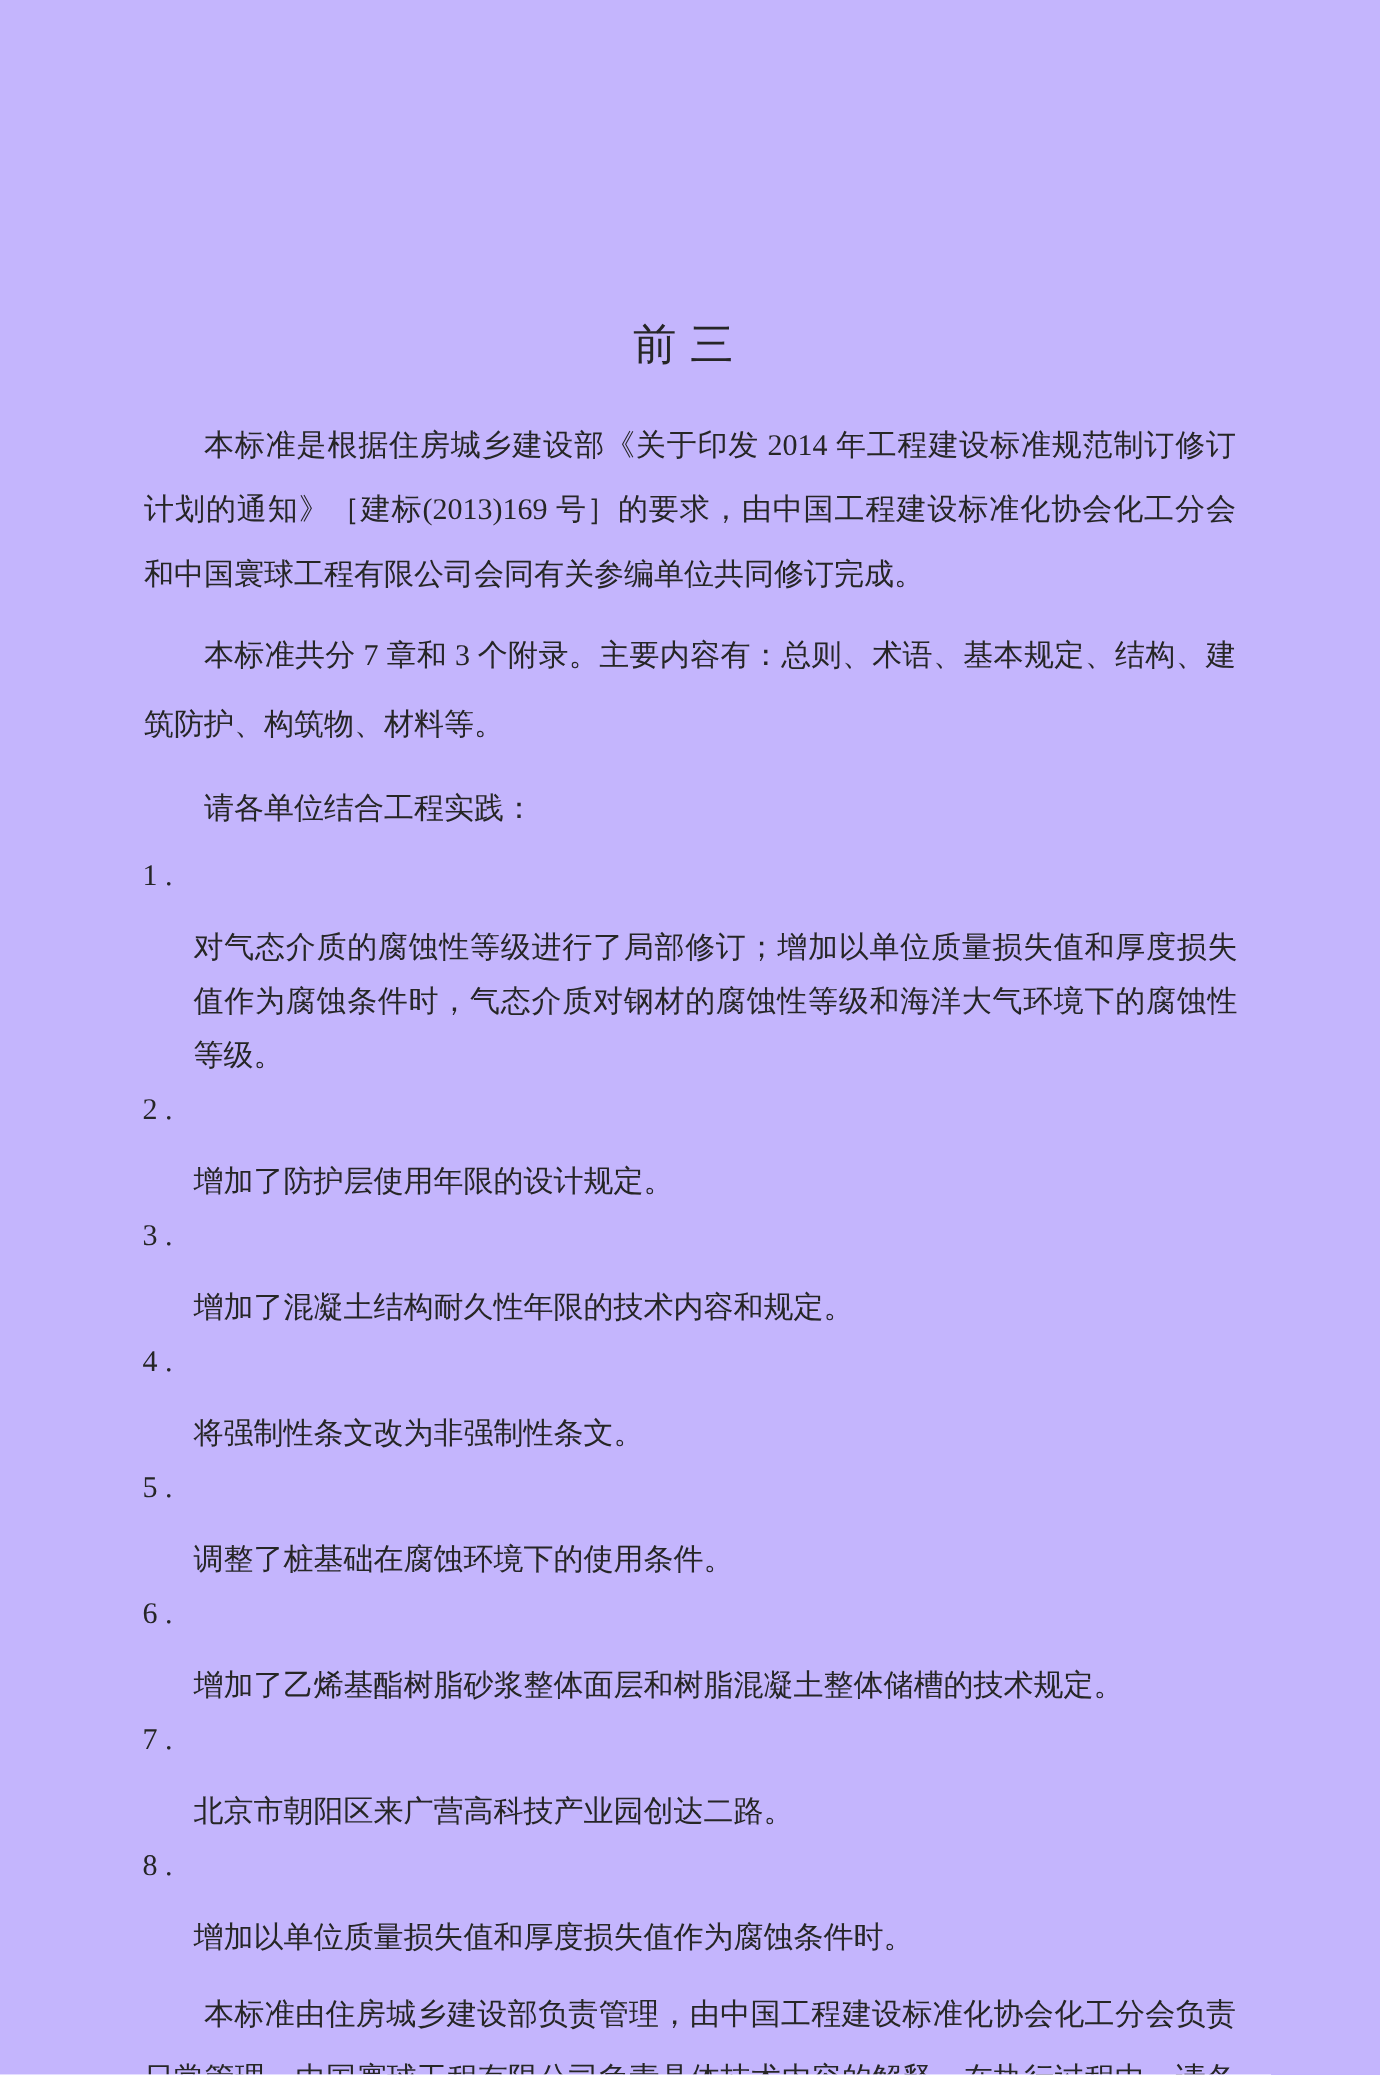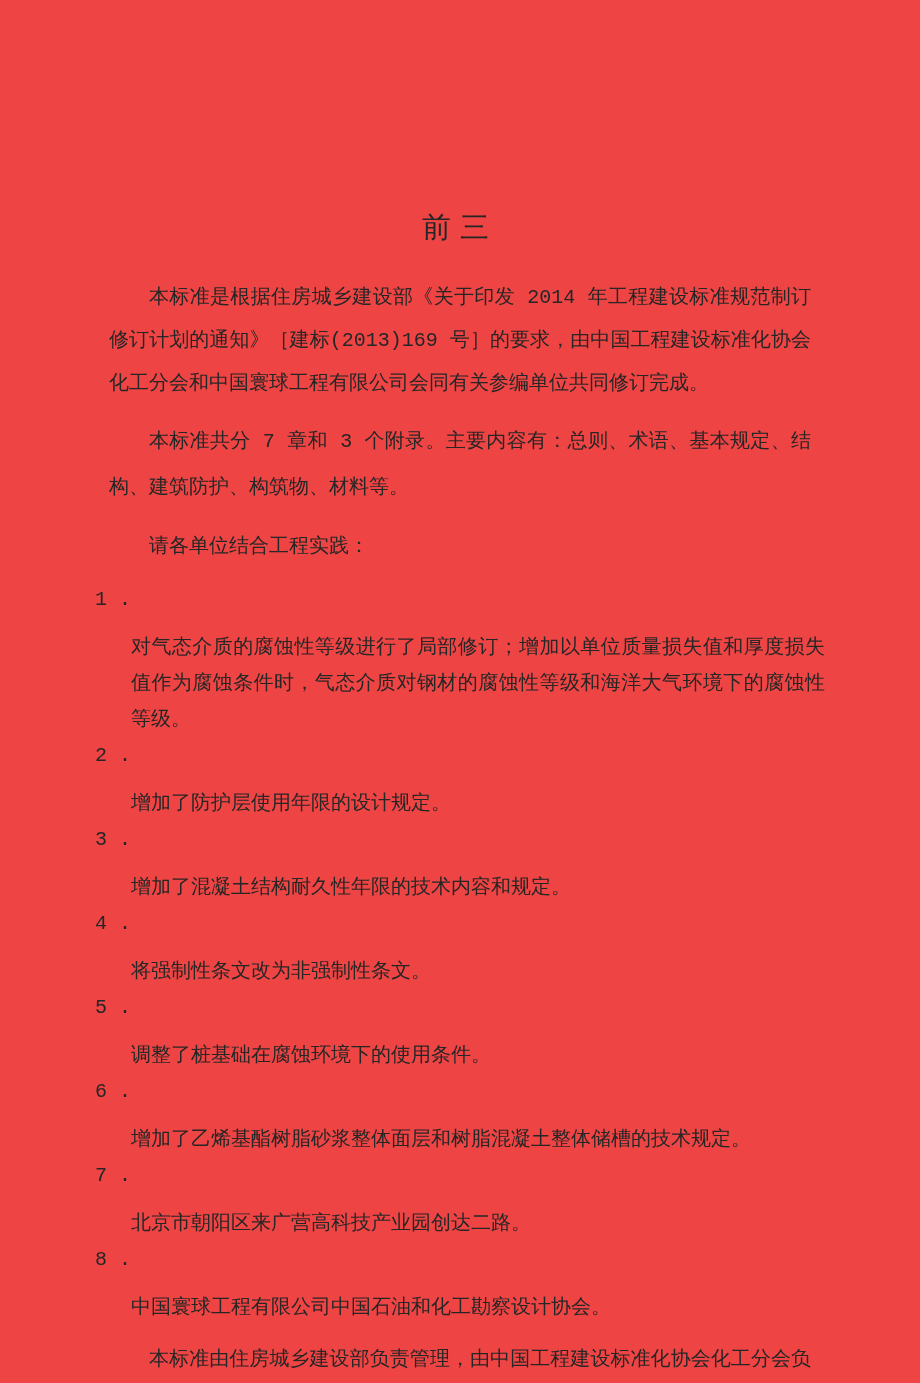--- a/index.html
+++ b/index.html
@@ -4,40 +4,40 @@
 <style>
   html, body {
     margin: 0;
     padding: 0;
     background: #ffffff;
   }
   .page {
     position: relative;
     width: 920px;
     height: 1383px;
-    background: #ef4444;
+    background: #c4b5fd;
     overflow: hidden;
-    font-family: Liberation Mono, monospace;
+    font-family: Liberation Serif, serif;
     color: #262626;
   }
   .content {
     padding: 0 95px;
   }
   .doc-title {
     margin: 0;
     padding-top: 212px;
     text-align: center;
     font-size: 29px;
     font-weight: normal;
     letter-spacing: 9px;
     line-height: 36px;
     color: #262626;
   }
   .para {
-    margin: 14px;
+    margin: 1px;
     font-size: 20px;
     line-height: 43px;
     text-align: justify;
     text-indent: 2em;
     color: #262626;
   }
   .p-basis    { margin-top: 28px; }
   .p-process  { margin-top: 9px; }
   .p-contents { margin-top: 9px; line-height: 46px; }
   .p-revintro { margin-top: 12px; }
@@ -110,21 +110,21 @@
         <span class="revision-text">增加了乙烯基酯树脂砂浆整体面层和树脂混凝土整体储槽的技术规定。</span>
       </div>
 
       <div class="revision-item">
         <span class="revision-marker">7 .</span>
         <span class="revision-text">北京市朝阳区来广营高科技产业园创达二路。</span>
       </div>
 
       <div class="revision-item">
         <span class="revision-marker">8 .</span>
-        <span class="revision-text">中国寰球工程有限公司中国石油和化工勘察设计协会。</span>
+        <span class="revision-text">增加以单位质量损失值和厚度损失值作为腐蚀条件时。</span>
       </div>
 
     </div>
 
     <p class="para p-management">本标准由住房城乡建设部负责管理，由中国工程建设标准化协会化工分会负责日常管理，中国寰球工程有限公司负责具体技术内容的解释。在执行过程中，请各单位结合工程实践，总结经验，积累资料，将有关意见和建议反馈至中国寰球工程有限公司(地址：北京市朝阳区来广营高科技产业园创达二路 1 号，邮编：100012),以便今后修订时参考。</p>
 
 
     <p class="para p-chief">主编单位：中国寰球工程有限公司中国石油和化工勘察设计协会</p>
 
   </div>

